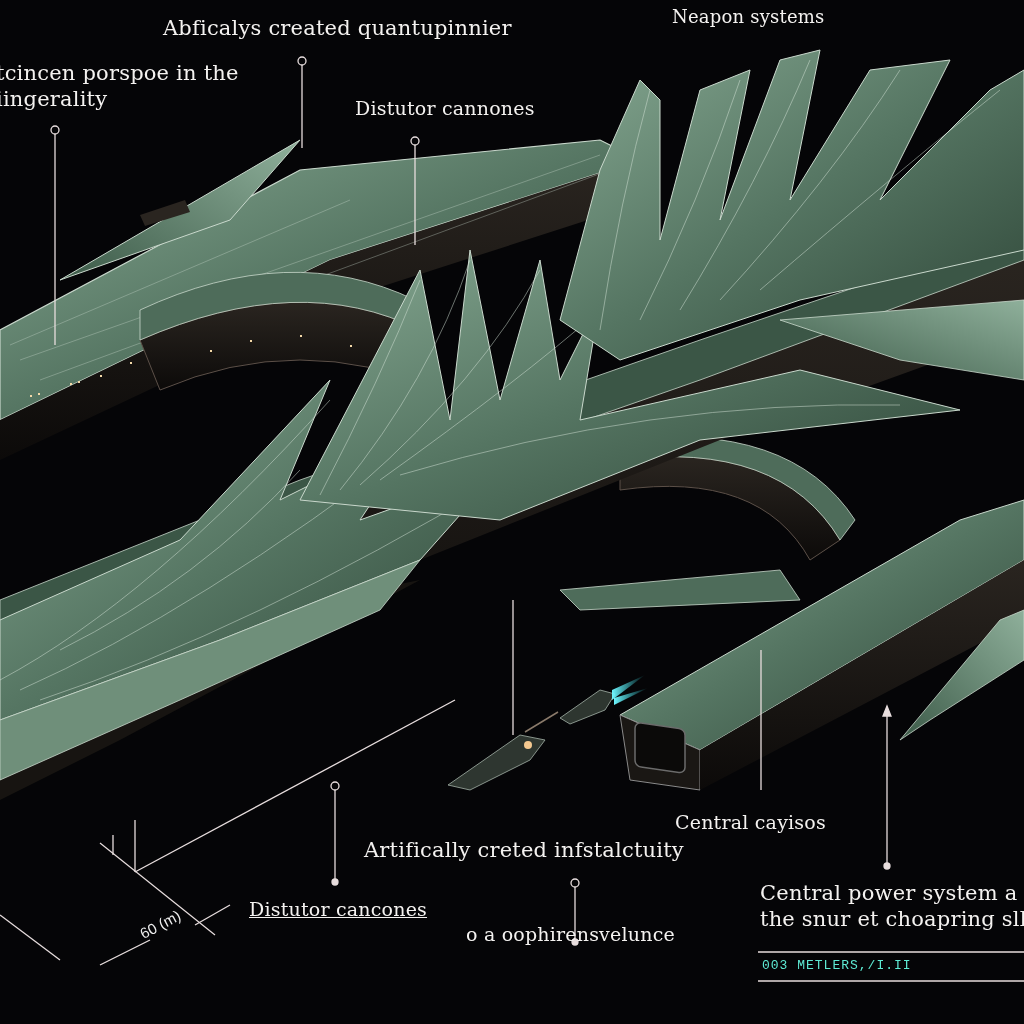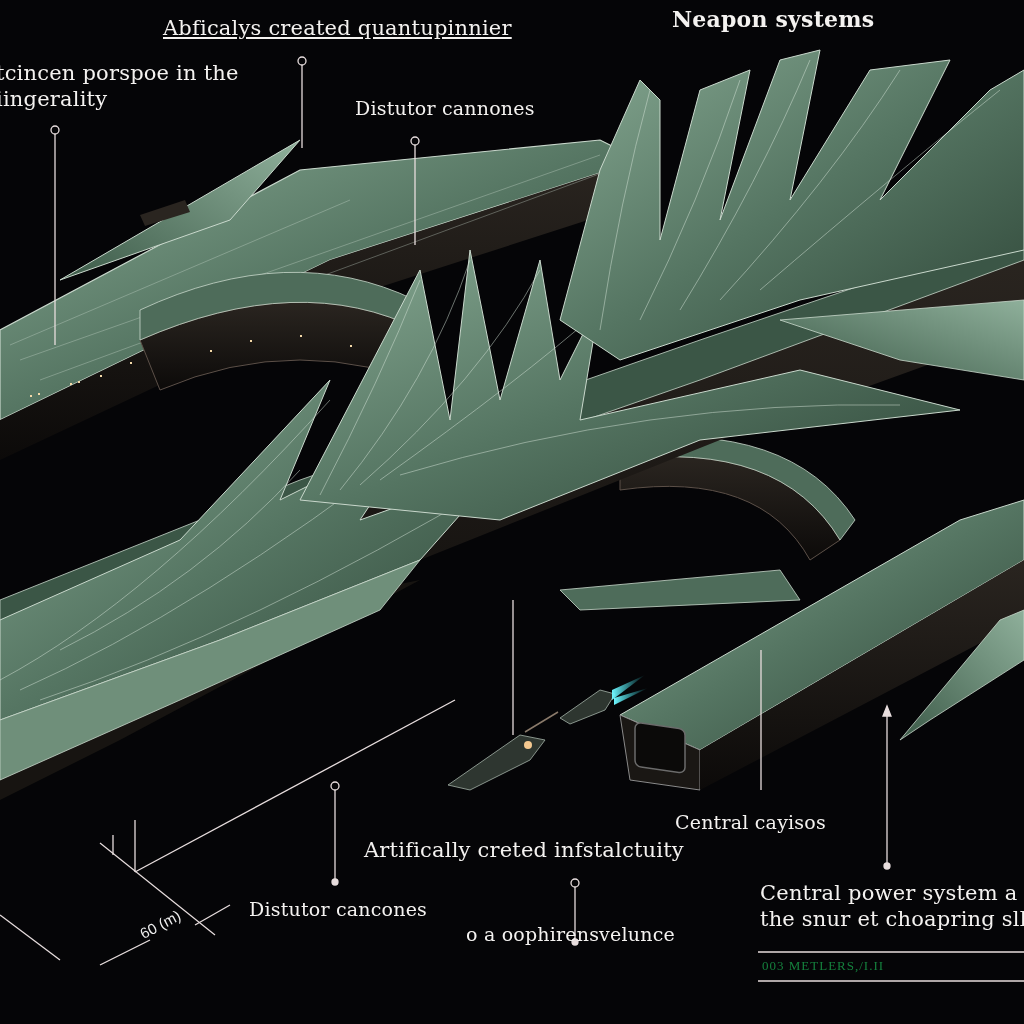--- a/index.html
+++ b/index.html
@@ -3,24 +3,24 @@
 <meta charset="utf-8">
 <style>
   html, body { margin: 0; padding: 0; background: #050507; }
   body { width: 1024px; height: 1024px; position: relative; overflow: hidden;
          font-family: "DejaVu Serif", "Liberation Serif", serif; color: #f2f0ee; }
   #scene { position: absolute; left: 0; top: 0; width: 1024px; height: 1024px; }
   .label { position: absolute; white-space: nowrap; color: #f4f2f0;
            font-family: "DejaVu Serif", "Liberation Serif", serif; letter-spacing: 0.2px; }
   .lbl-lg { font-size: 21px; }
   .lbl-md { font-size: 19px; }
-  .lbl-sm { font-size: 22px; font-weight: bold; }
+  .lbl-sm { font-size: 18px; }
   .two-line { line-height: 26px; }
-  .scale-text { position: absolute; font-family: Liberation Serif, serif;
-                font-size: 13px; letter-spacing: 1px; color: #15803d; white-space: nowrap; }
+  .scale-text { position: absolute; font-family: Liberation Mono, monospace;
+                font-size: 13px; letter-spacing: 1px; color: #5eead4; white-space: nowrap; }
   .dim-text { position: absolute; font-family: "Liberation Sans", sans-serif; font-size: 15px;
               color: #eee; transform: rotate(-28deg); transform-origin: left bottom; white-space: nowrap; }
 </style>
 </head>
 <body>
 
 <svg id="scene" viewBox="0 0 1024 1024" xmlns="http://www.w3.org/2000/svg">
   <defs>
     <linearGradient id="leafG" x1="0" y1="0" x2="1" y2="1">
       <stop offset="0" stop-color="#86a892"></stop>
@@ -185,29 +185,29 @@
     <line x1="113" y1="835" x2="113" y2="855"></line>
     <line x1="135" y1="820" x2="135" y2="872"></line>
     <line x1="195" y1="925" x2="230" y2="905"></line>
     <line x1="100" y1="965" x2="150" y2="940"></line>
 
     <line x1="758" y1="952" x2="1024" y2="952"></line>
     <line x1="758" y1="981" x2="1024" y2="981"></line>
   </g>
 </svg>
 
-<div class="label lbl-lg" style="left:163px; top:16px;text-decoration:underline;">Abficalys created quantupinnier</div>
+<div class="label lbl-lg" style="left:163px; top:16px;">Abficalys created quantupinnier</div>
 <div class="label lbl-lg two-line" style="left:-4px; top:60px;">
   <div>tcincen porspoe in the</div>
   <div>iingerality</div>
 </div>
 <div class="label lbl-sm" style="left:672px; top:6px;">Neapon systems</div>
 <div class="label lbl-md" style="left:355px; top:97px;">Distutor cannones</div>
 <div class="label lbl-lg" style="left:364px; top:838px;">Artifically creted infstalctuity</div>
 <div class="label lbl-md" style="left:675px; top:811px;">Central cayisos</div>
-<div class="label lbl-md" style="left:249px; top:898px;">Distutor cancones</div>
+<div class="label lbl-md" style="left:249px; top:898px;text-decoration:underline;">Distutor cancones</div>
 <div class="label lbl-md" style="left:466px; top:923px;">o a oophirensvelunce</div>
 <div class="label lbl-lg two-line" style="left:760px; top:880px;">
   <div>Central power system a f</div>
   <div>the snur et choapring slliac</div>
 </div>
 <div class="dim-text" style="left:145px; top:925px;">60 (m)</div>
 <div class="scale-text" style="left:762px; top:958px;">003 METLERS,/I.II</div>
 
 </body></html>

